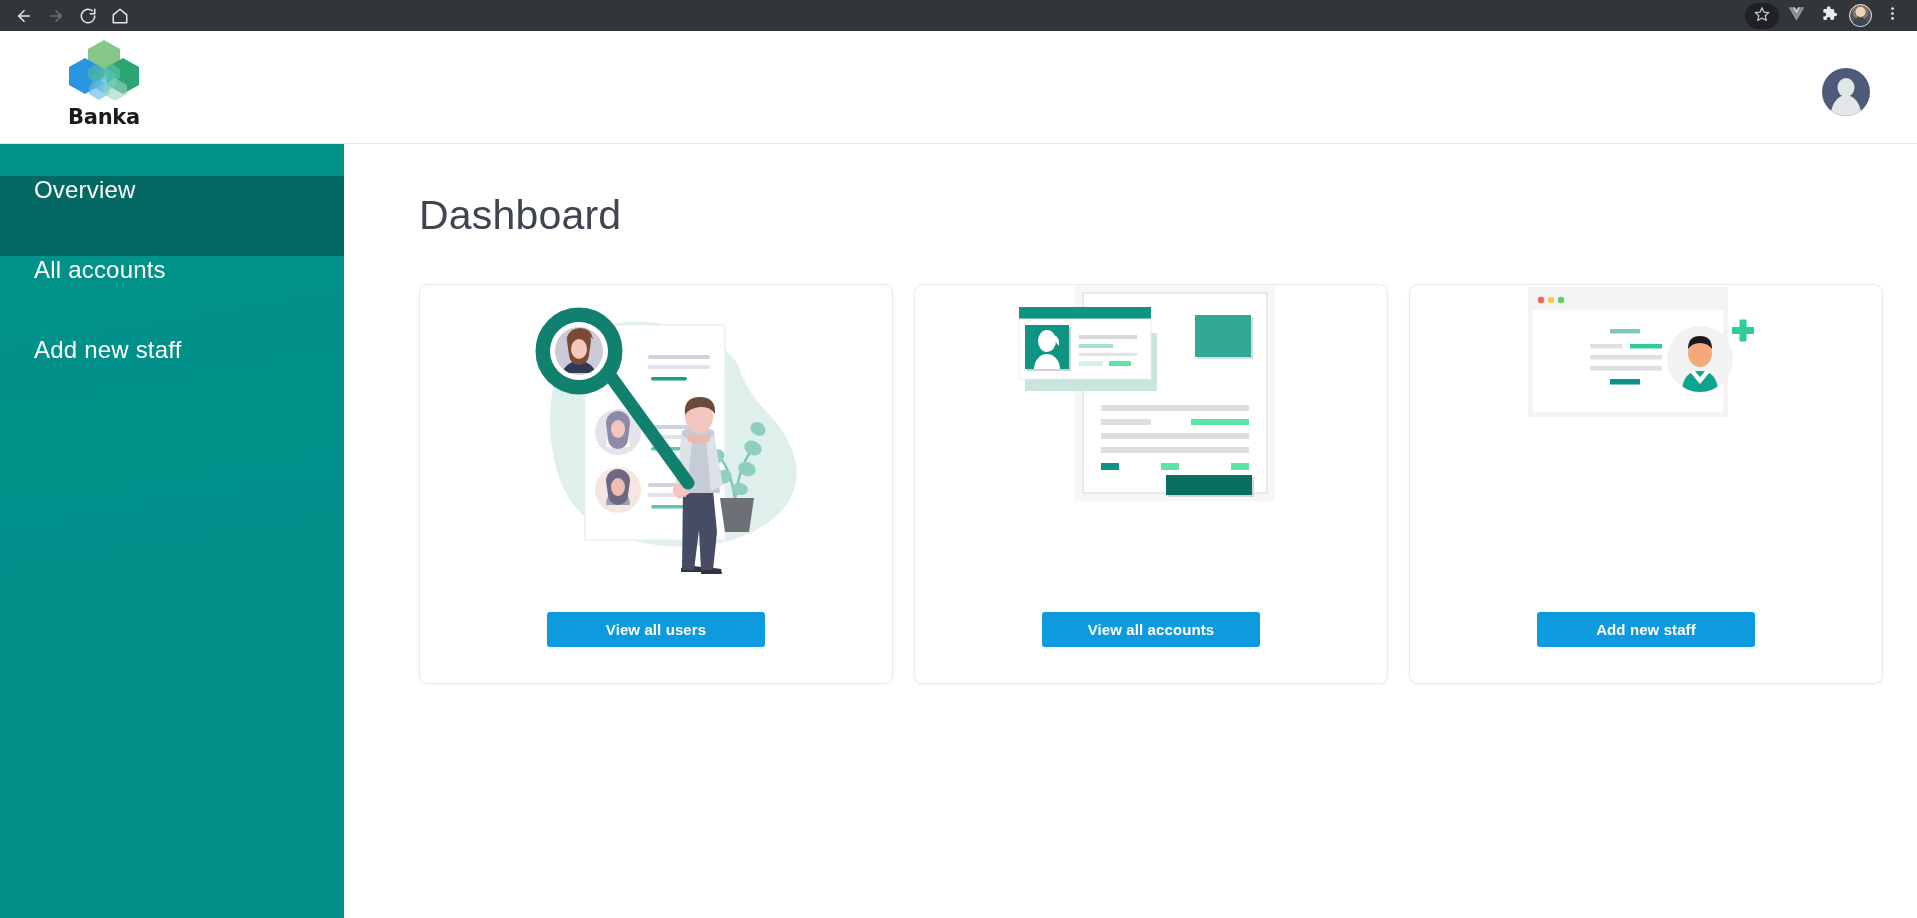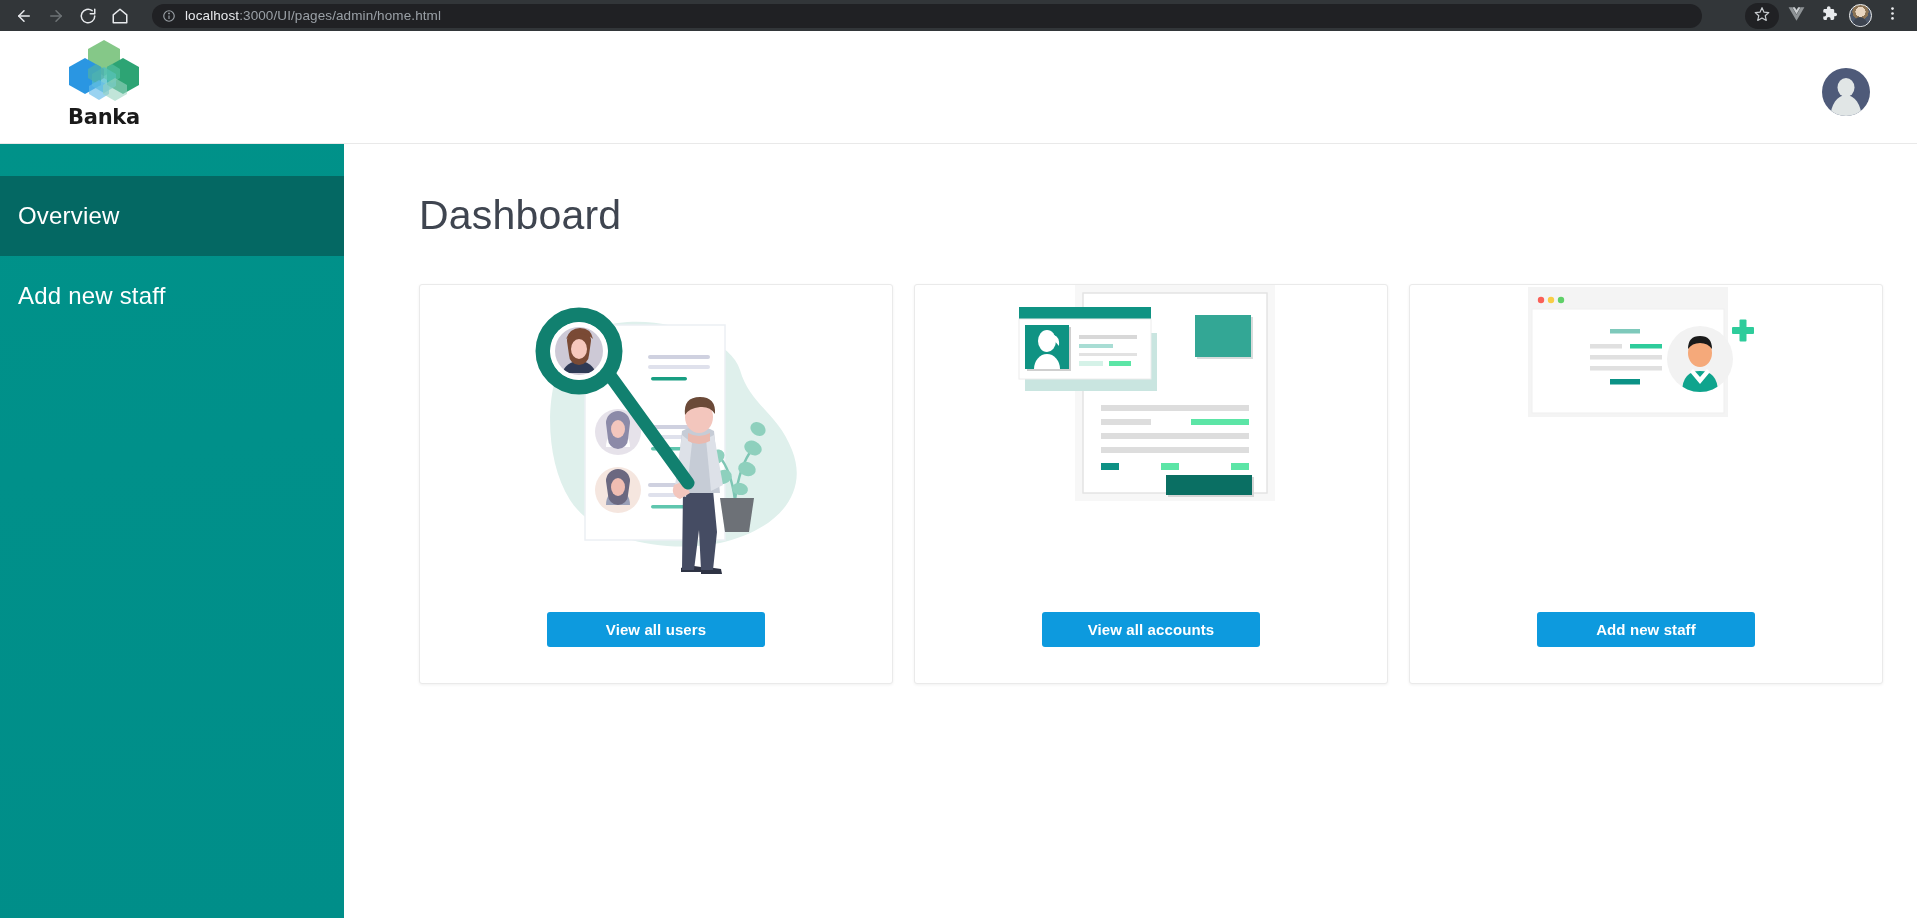--- a/index.html
+++ b/index.html
@@ -144,22 +144,22 @@
     top: 144px; left: 0;
     width: 344px;
     height: 774px;
     background: linear-gradient(170deg, #009289 0%, #00908a 40%, #008e89 100%);
     padding-top: 0;
   }
   .side-spacer { height: 32px; }
   .side-item {
     height: 80px;
     display: flex;
-    align-items: center;
-    padding-left: 18px;
+    align-items: flex-start;
+    padding-left: 34px;
     color: #ffffff;
     font-size: 24px;
     font-weight: 400;
     letter-spacing: 0.2px;
   }
   .side-item.active {
     background: #046863;
   }
 
   
@@ -183,21 +183,21 @@
     position: absolute;
     left: 75px; top: 140px;
     display: flex;
     gap: 21px;
   }
   .card {
     width: 474px;
     height: 400px;
     background: #ffffff;
     border: 1px solid #eaeaea;
-    border-radius: 3px;
+    border-radius: 9px;
     box-shadow: 0 1px 3px rgba(0,0,0,0.06);
     position: relative;
   }
   .card-art {
     position: absolute;
     top: 0; left: 0;
     width: 474px;
     height: 300px;
     overflow: hidden;
   }
@@ -253,30 +253,20 @@
   </div>
 
   <div class="nav-btn">
     <span>
       <svg width="18" height="18" viewBox="0 0 24 24" fill="none" stroke="#e8eaed" stroke-width="2" stroke-linecap="round" stroke-linejoin="round">
         <path d="M3 10.5 12 3l9 7.5V21H3z"></path>
       </svg>
     </span>
   </div>
 
-  <div class="omnibox">
-    <span class="info-icon">
-      <svg width="14" height="14" viewBox="0 0 24 24" fill="none" stroke="#9aa0a6" stroke-width="2">
-        <circle cx="12" cy="12" r="9"></circle>
-          <line x1="12" y1="11" x2="12" y2="17"></line>
-          <circle cx="12" cy="7.5" r="0.6" fill="#9aa0a6"></circle>
-      </svg>
-    </span>
-    <span class="url-text"><span class="host">localhost</span><span>:3000/UI/pages/admin/home.html</span></span>
-  </div>
 
   <div class="chrome-right">
     <div class="chrome-icon star-pill">
       <span>
         <svg width="16" height="16" viewBox="0 0 24 24" fill="none" stroke="#c8ccd0" stroke-width="1.8" stroke-linejoin="round">
           <polygon points="12 2.5 15 9.2 22.2 9.8 16.8 14.6 18.4 21.6 12 17.9 5.6 21.6 7.2 14.6 1.8 9.8 9 9.2"></polygon>
         </svg>
       </span>
     </div>
 
@@ -338,20 +328,23 @@
   </div>
 </div>
 
 <nav class="sidebar">
   <div class="side-spacer"></div>
 
   <div class="side-item active">
     <span>Overview</span>
   </div>
   <div class="side-item">
+    <span>All accounts</span>
+  </div>
+  <div class="side-item">
     <span>Add new staff</span>
   </div>
 </nav>
 
 <main class="main">
   <h1 class="page-title">Dashboard</h1>
 
   <div class="cards">
 
     <div class="card">

